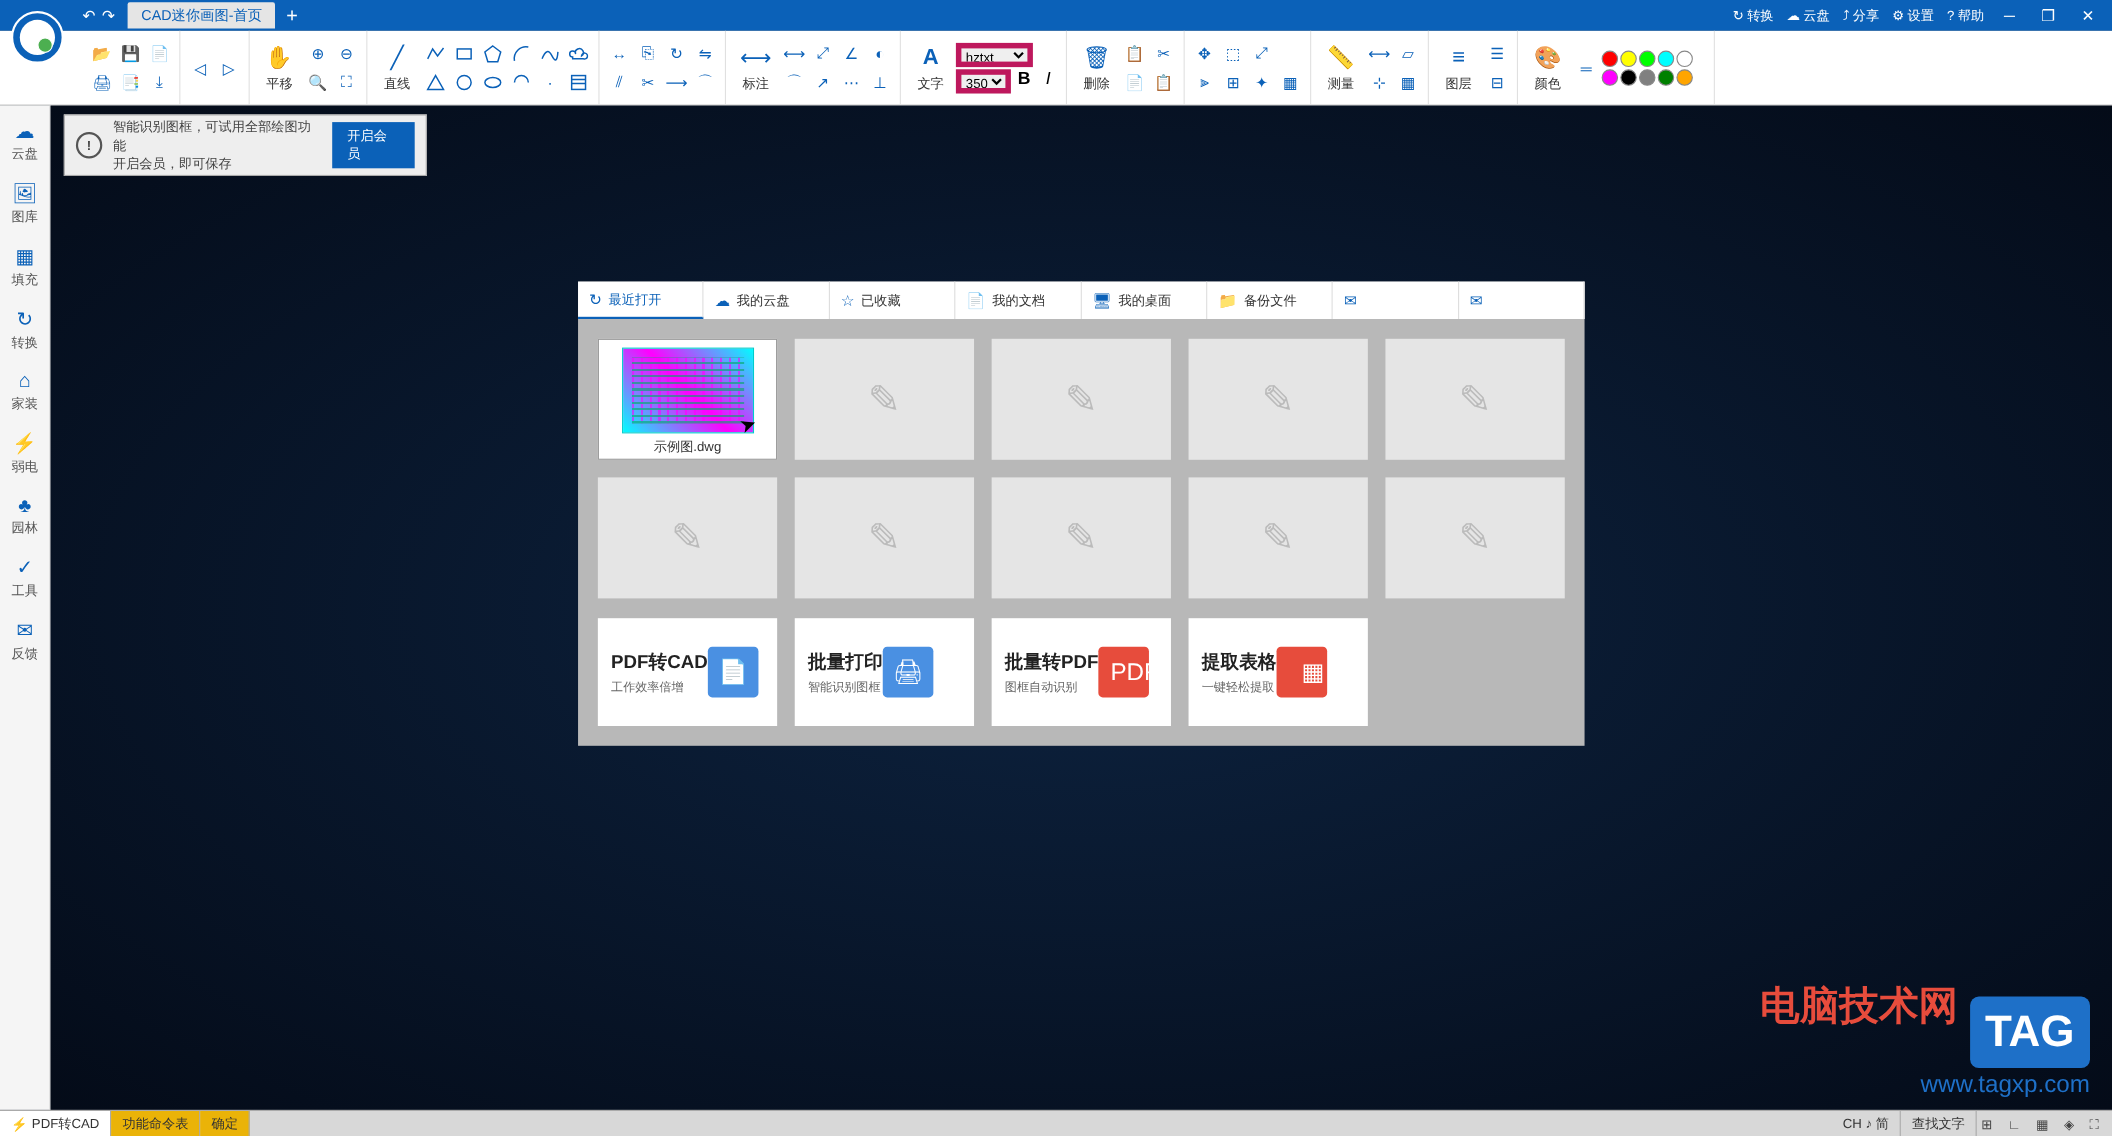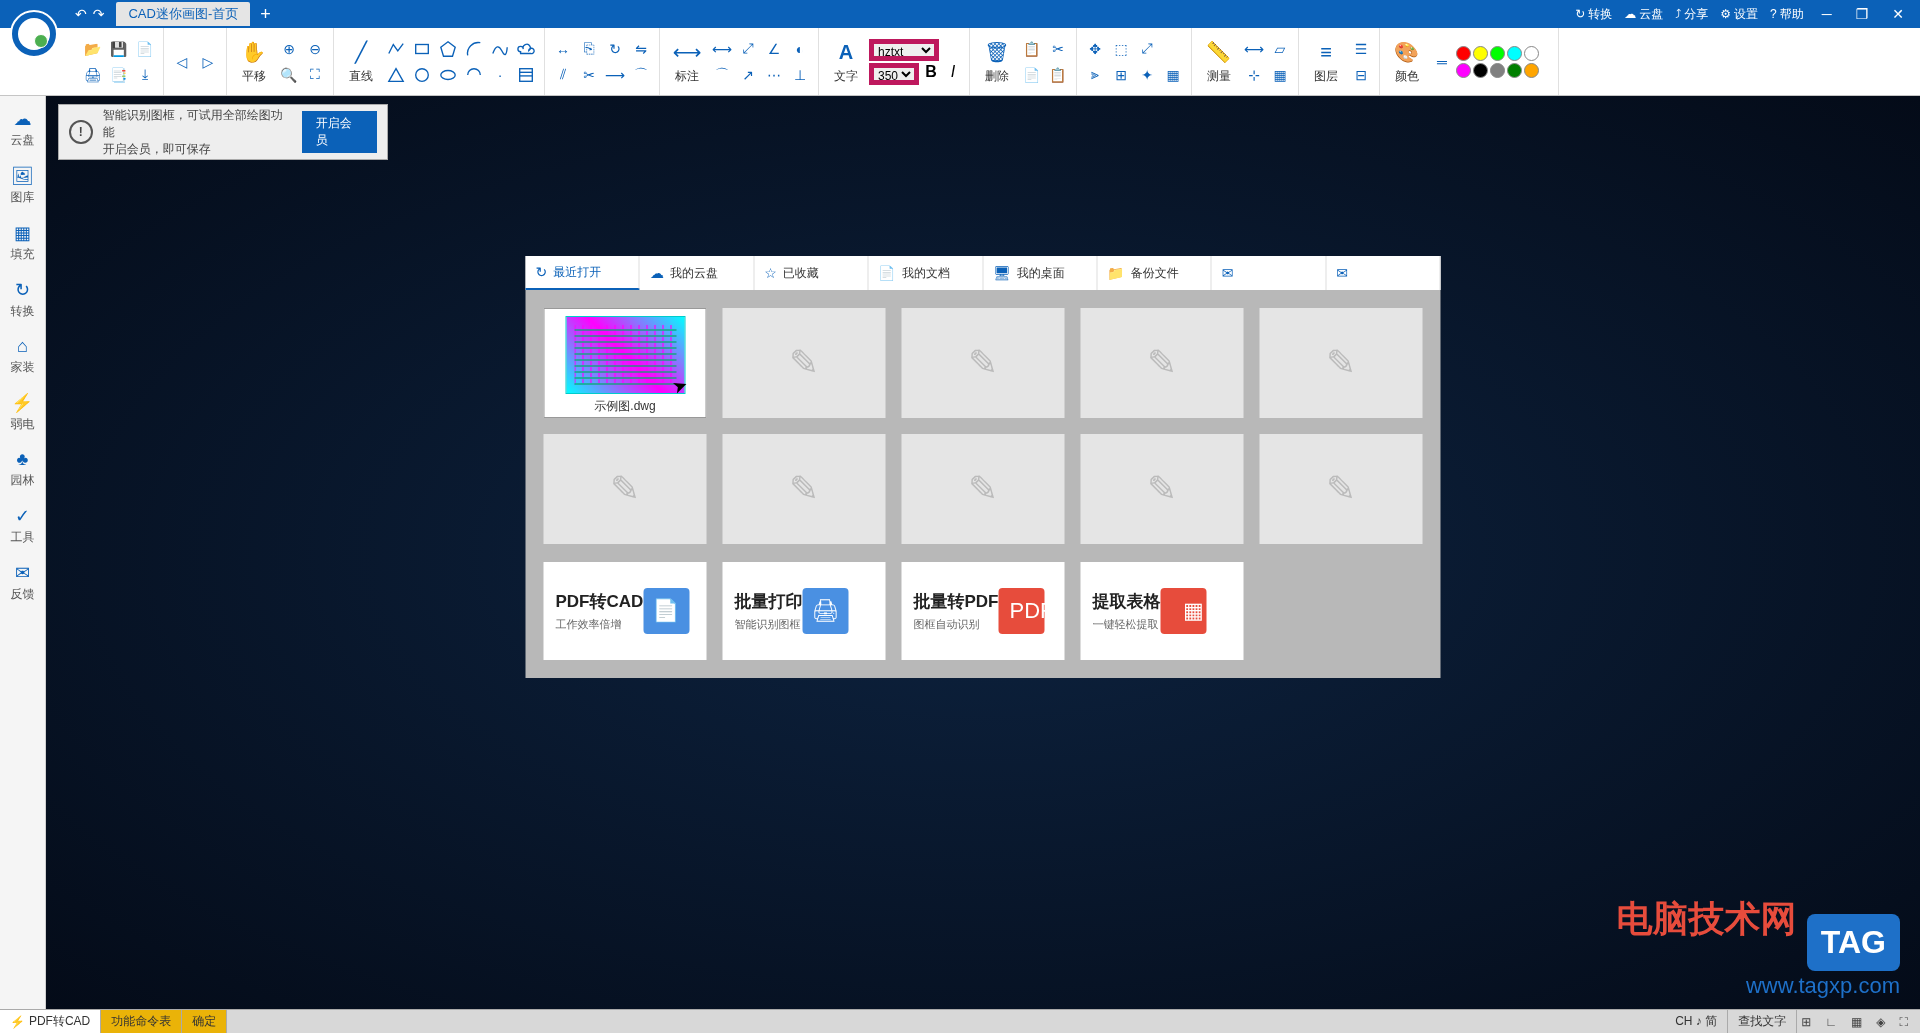--- a/index.html
+++ b/index.html
@@ -68,21 +68,21 @@
 .feat-text .t1 { font-weight: bold; font-size: 17px; color: #222; }
 .feat-text .t2 { font-size: 11px; color: #666; margin-top: 4px; }
 .feat-icon { width: 46px; height: 46px; background: #4a90e2; border-radius: 4px; display: flex; align-items: center; justify-content: center; color: #fff; font-size: 22px; }
 .feat-icon.red { background: #e74c3c; padding-left: 20px; }
 .feat-icon.qr { background: #fff; border: 1px solid #333; }
 .qr-pattern { width: 100%; height: 100%; background: repeating-conic-gradient(#000 0 25%, #fff 25% 50%); background-size: 8px 8px; }
 
 
 .watermark { position: absolute; right: 20px; bottom: 10px; text-align: right; }
 .wm-line1 { font-size: 36px; font-weight: bold; color: #e74c3c; display: inline; }
-.wm-tag { display: inline-block; background: #1e70c8; color: #fff; font-size: 32px; font-weight: bold; padding: 10px 14px; border-radius: 8px; margin-left: 6px; vertical-align: middle; margin-top: 32px; }
+.wm-tag { display: inline-block; background: #1e70c8; color: #fff; font-size: 40px; font-weight: bold; padding: 10px 14px; border-radius: 8px; margin-left: 6px; vertical-align: middle; margin-top: 32px; }
 .wm-url { font-size: 22px; color: #1e70c8; margin-top: 2px; }
 
 
 .statusbar { position: absolute; bottom: 0; left: 0; right: 0; height: 24px; background: #d8d8d8; display: flex; align-items: center; font-size: 12px; border-top: 1px solid #aaa; }
 .status-item { padding: 0 10px; border-right: 1px solid #aaa; height: 100%; display: flex; align-items: center; color: #333; }
 .status-item.dark { background: #eab308; }
 .status-input { flex: 1; background: #fff; height: 20px; border: 1px solid #aaa; padding: 0 8px; font-size: 12px; color: #888; margin: 0 4px; }
 .status-right { margin-left: auto; display: flex; align-items: center; gap: 6px; padding-right: 8px; }
 .status-btn { cursor: pointer; color: #444; padding: 2px 4px; }
 

